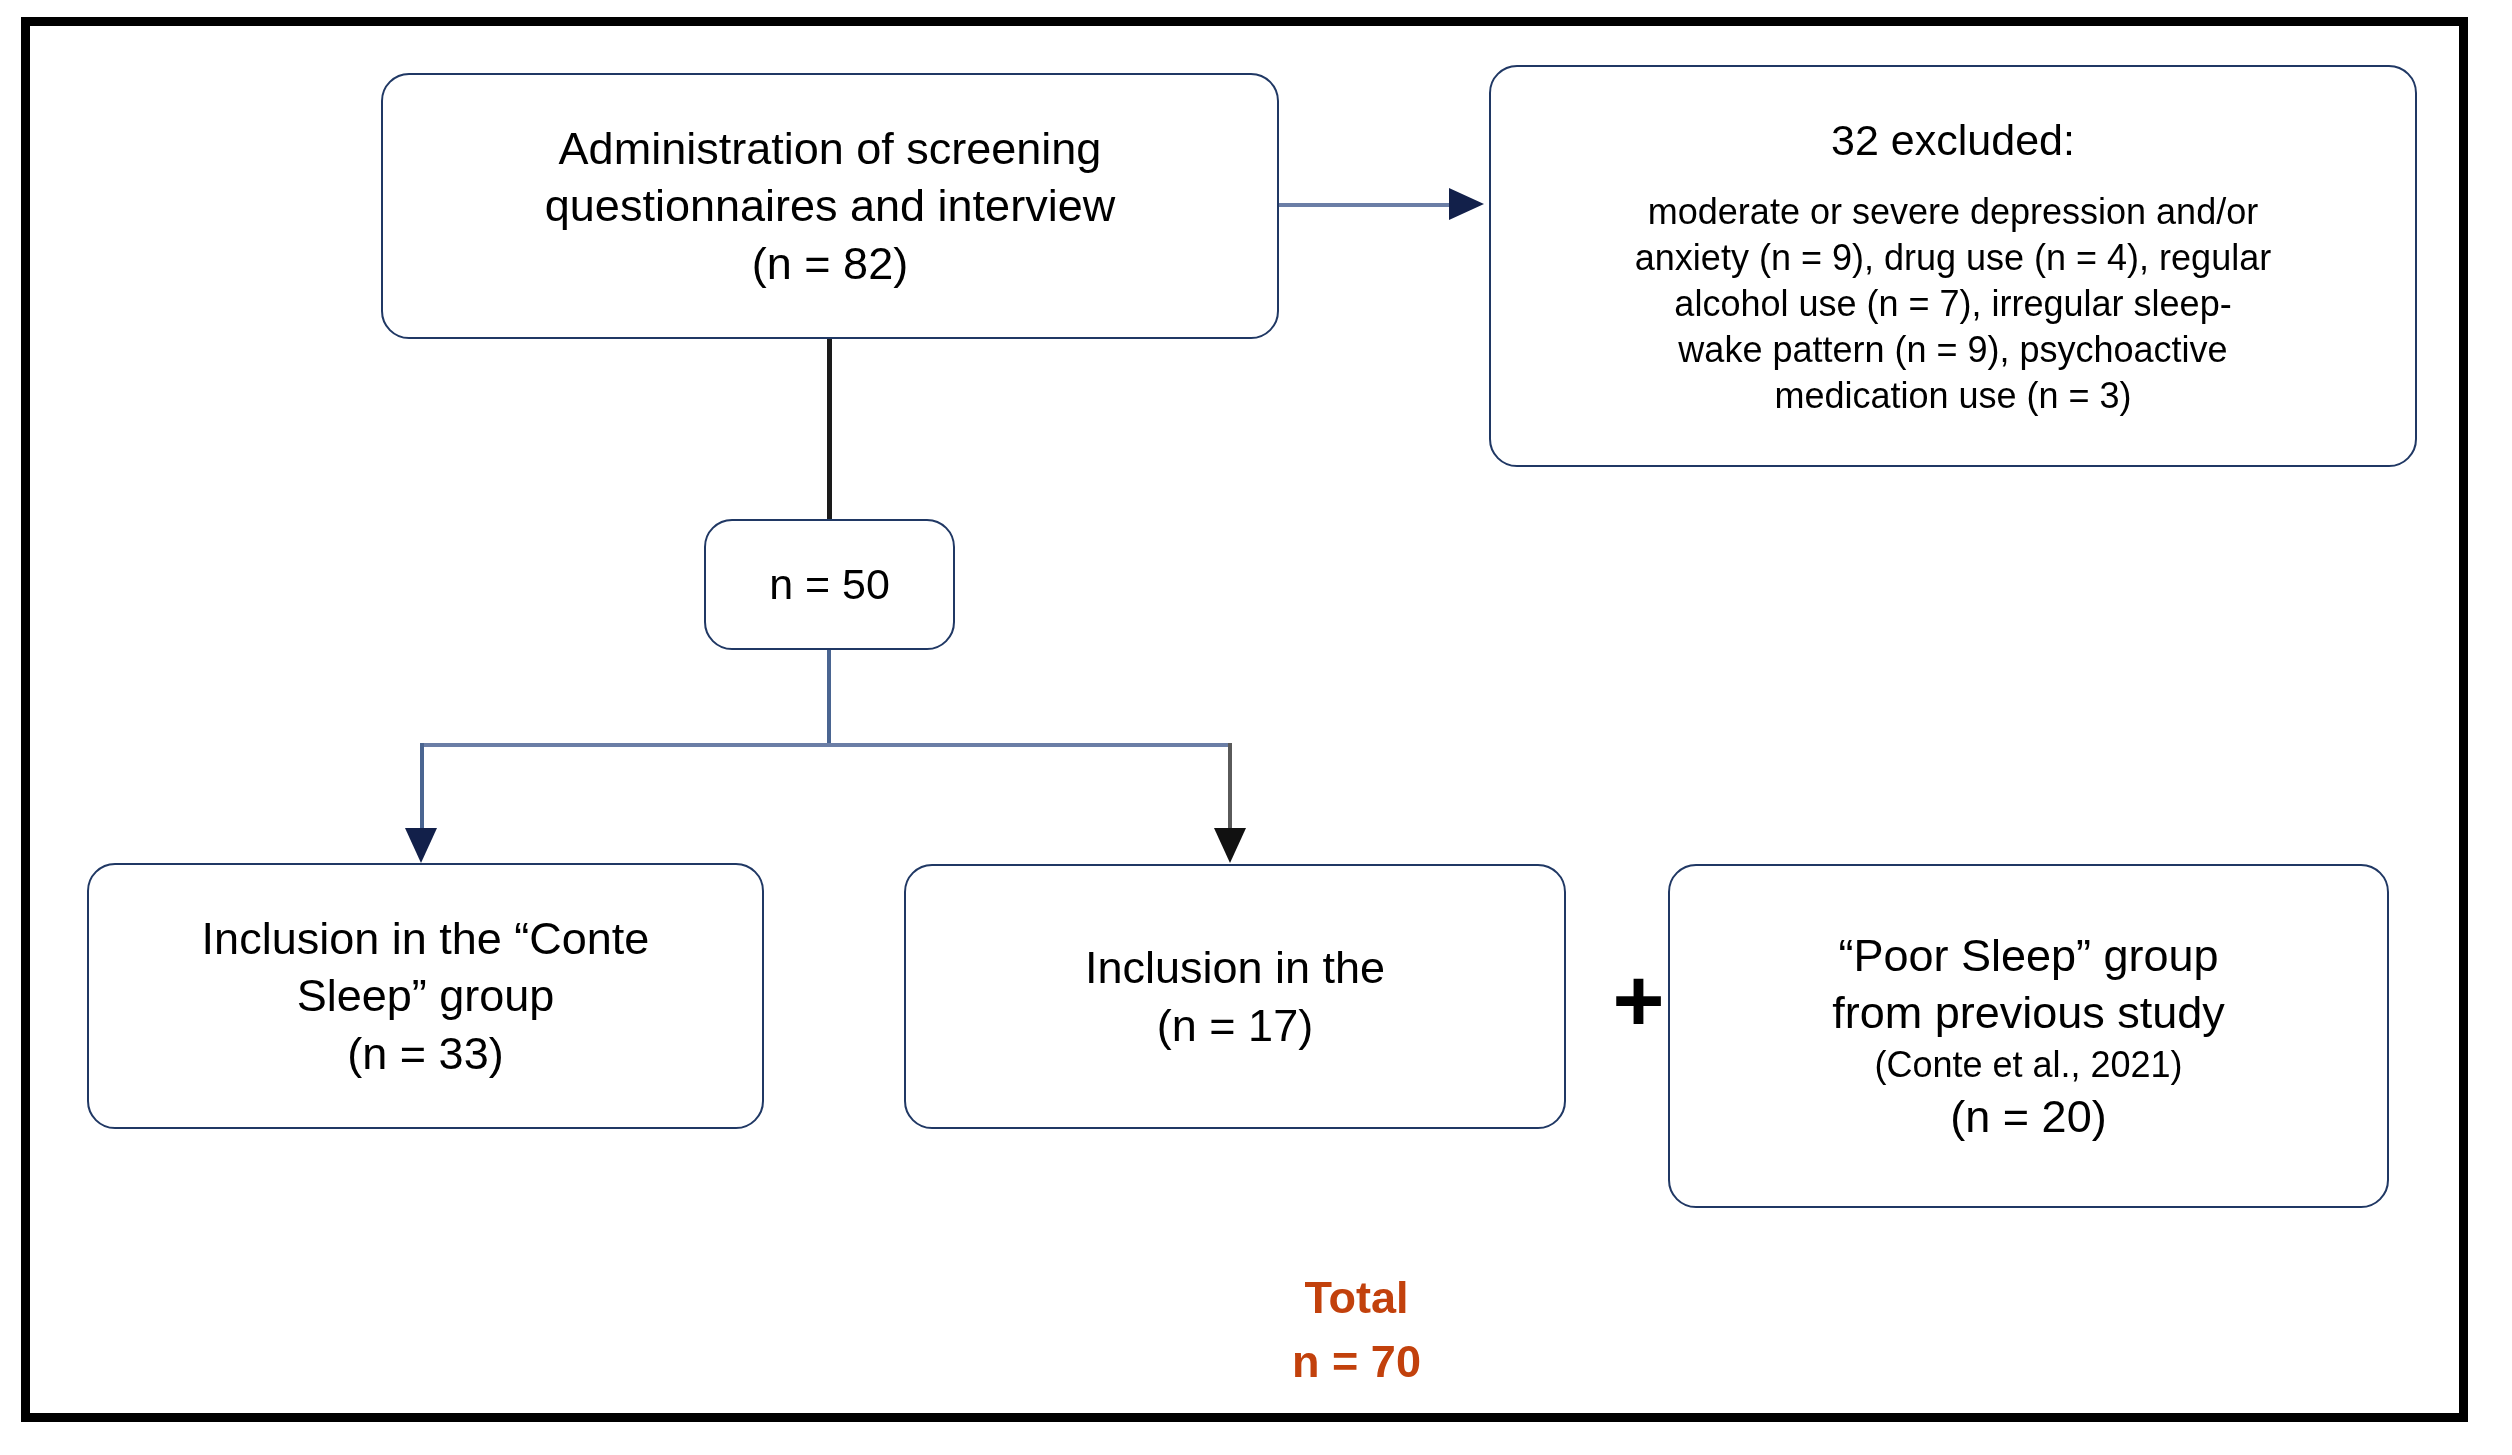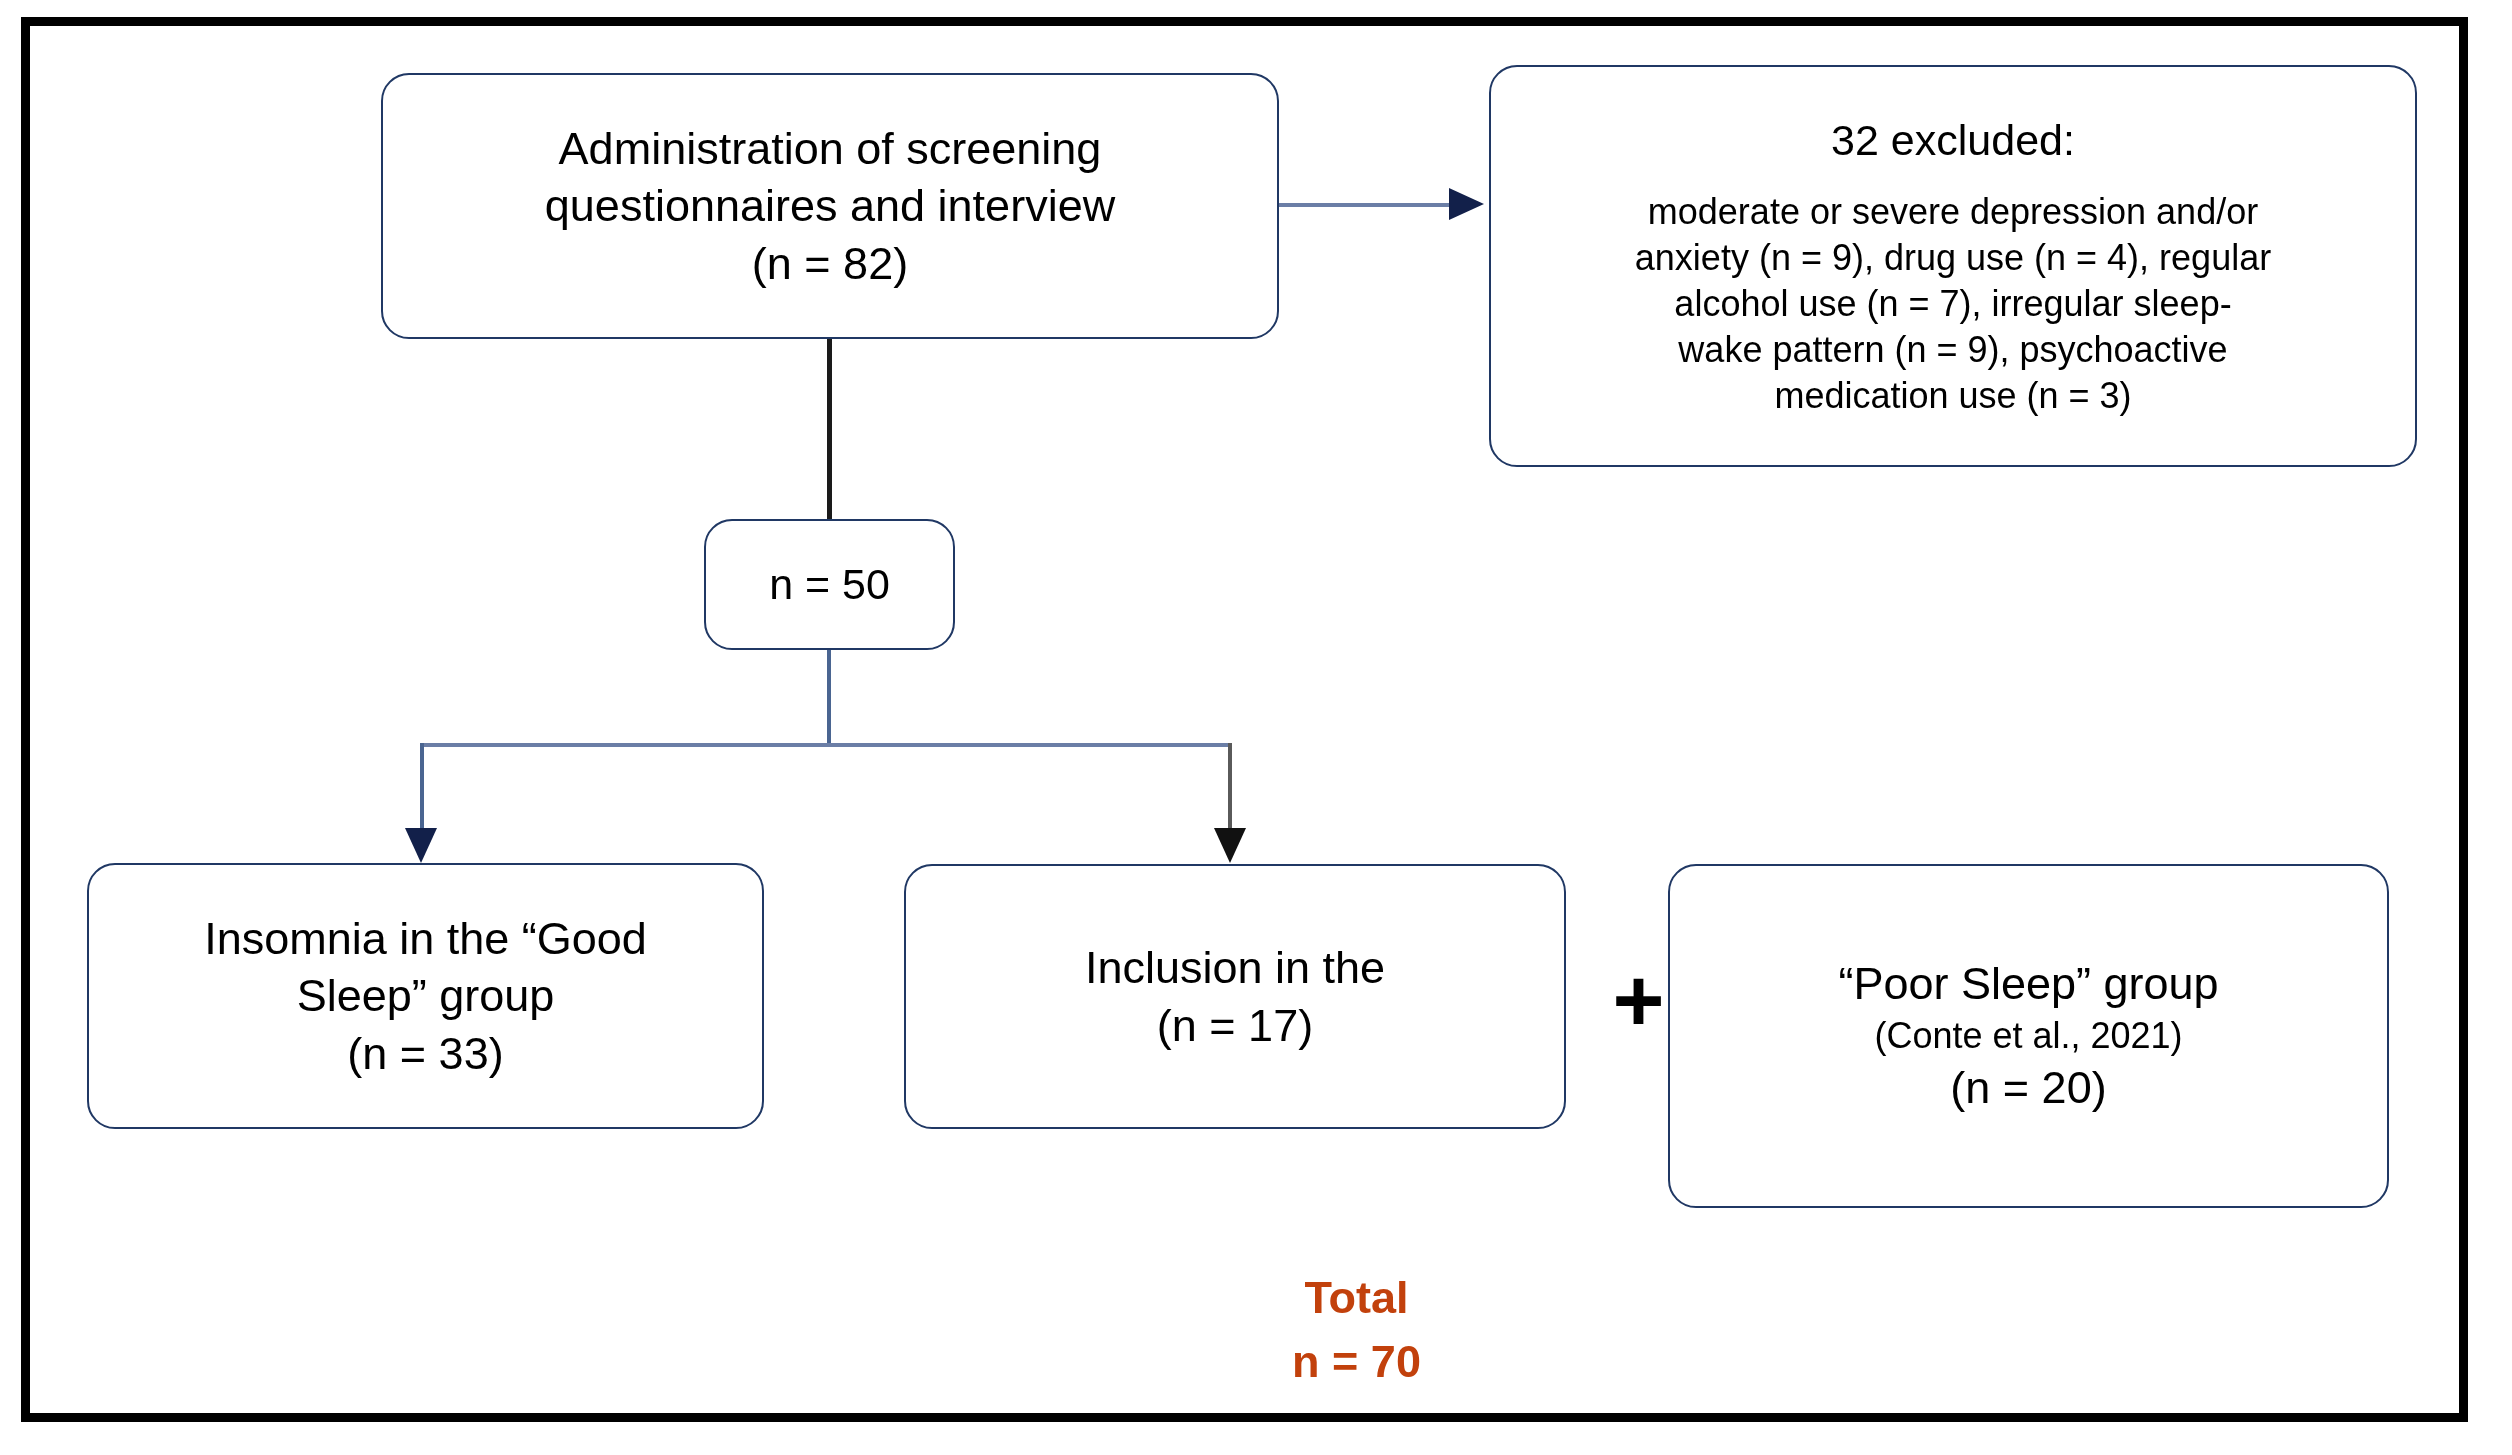--- a/index.html
+++ b/index.html
@@ -98,34 +98,35 @@
     <span class="line">alcohol use (n = 7), irregular sleep-</span>
     <span class="line">wake pattern (n = 9), psychoactive</span>
     <span class="line">medication use (n = 3)</span>
   </div>
 
   <div class="box" id="box-n50">
     <span class="line">n = 50</span>
   </div>
 
   <div class="box" id="box-good">
-    <span class="line">Insomnia in the “Good</span>
+    <span class="line">Inclusion in the “Conte</span>
     <span class="line">Sleep” group</span>
     <span class="line">(n = 33)</span>
   </div>
 
   <div class="box" id="box-insomnia">
     <span class="line">Inclusion in the</span>
     <span class="line">(n = 17)</span>
   </div>
 
   <div id="plus-sign">+</div>
 
   <div class="box" id="box-poor">
     <span class="line">“Poor Sleep” group</span>
+    <span class="line">from previous study</span>
     <span class="cite">(Conte et al., 2021)</span>
     <span class="line">(n = 20)</span>
   </div>
 
   <div id="totals">
     <span>Total</span>
     <span>n = 70</span>
   </div>
 
 </div>

